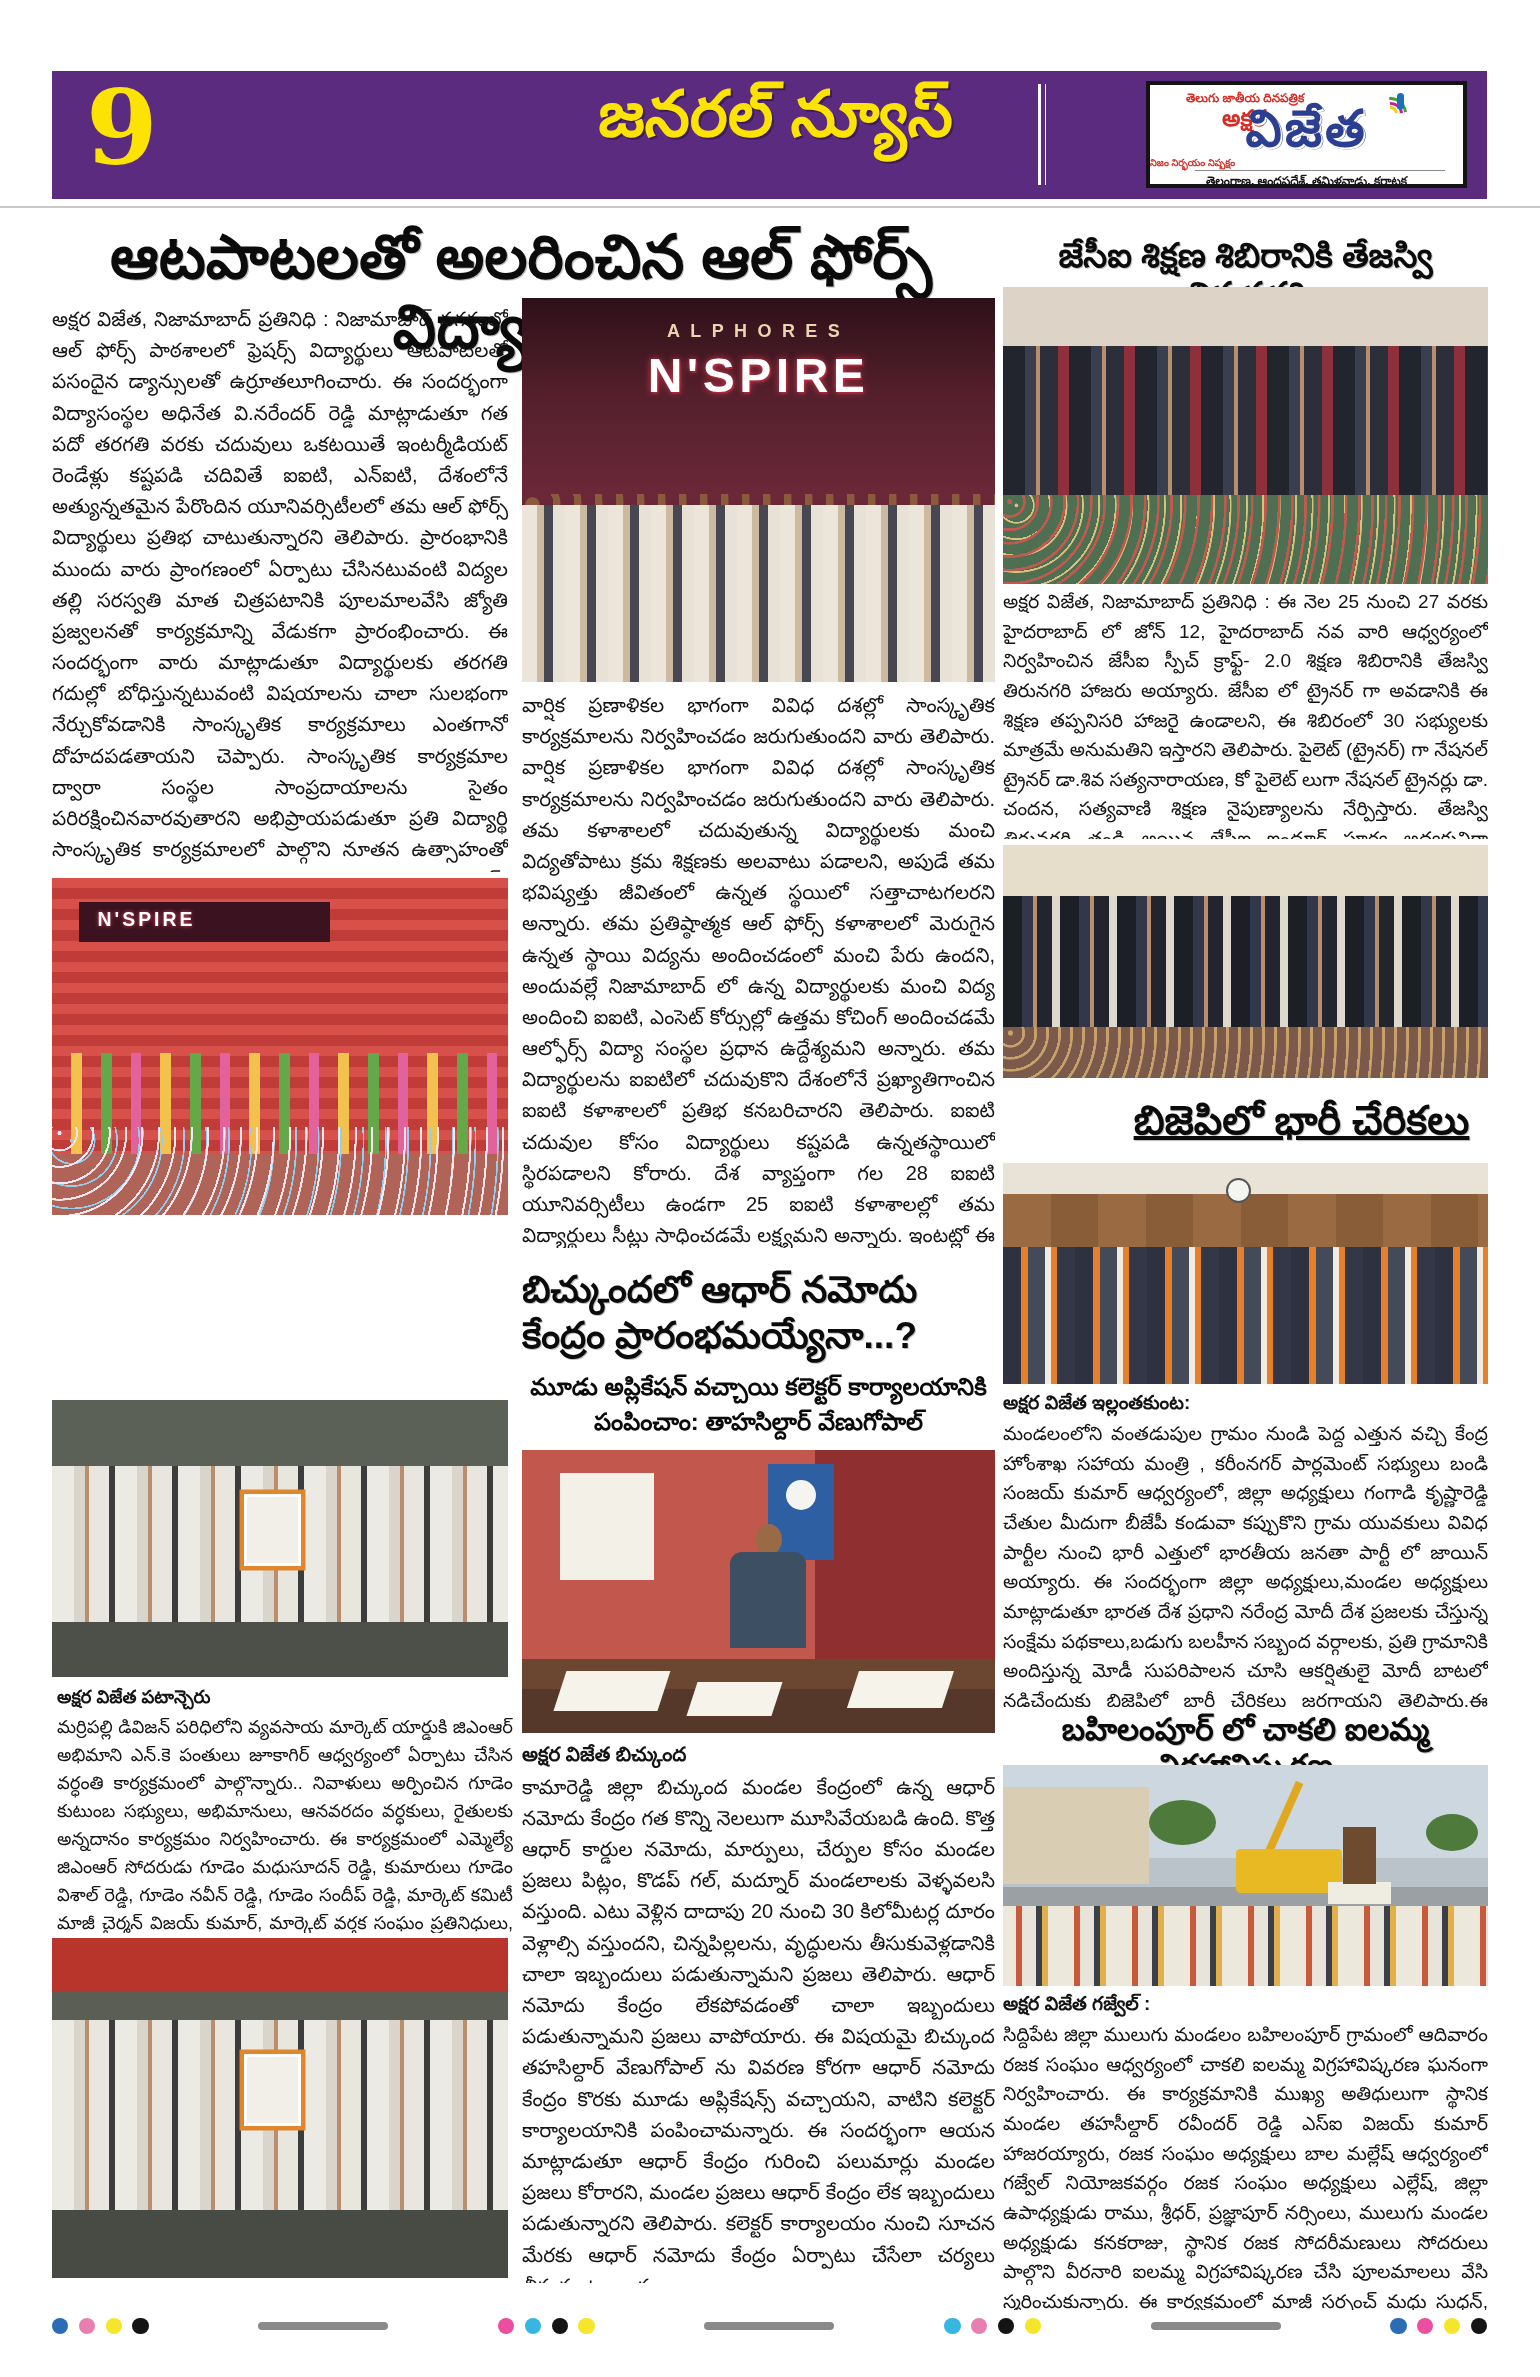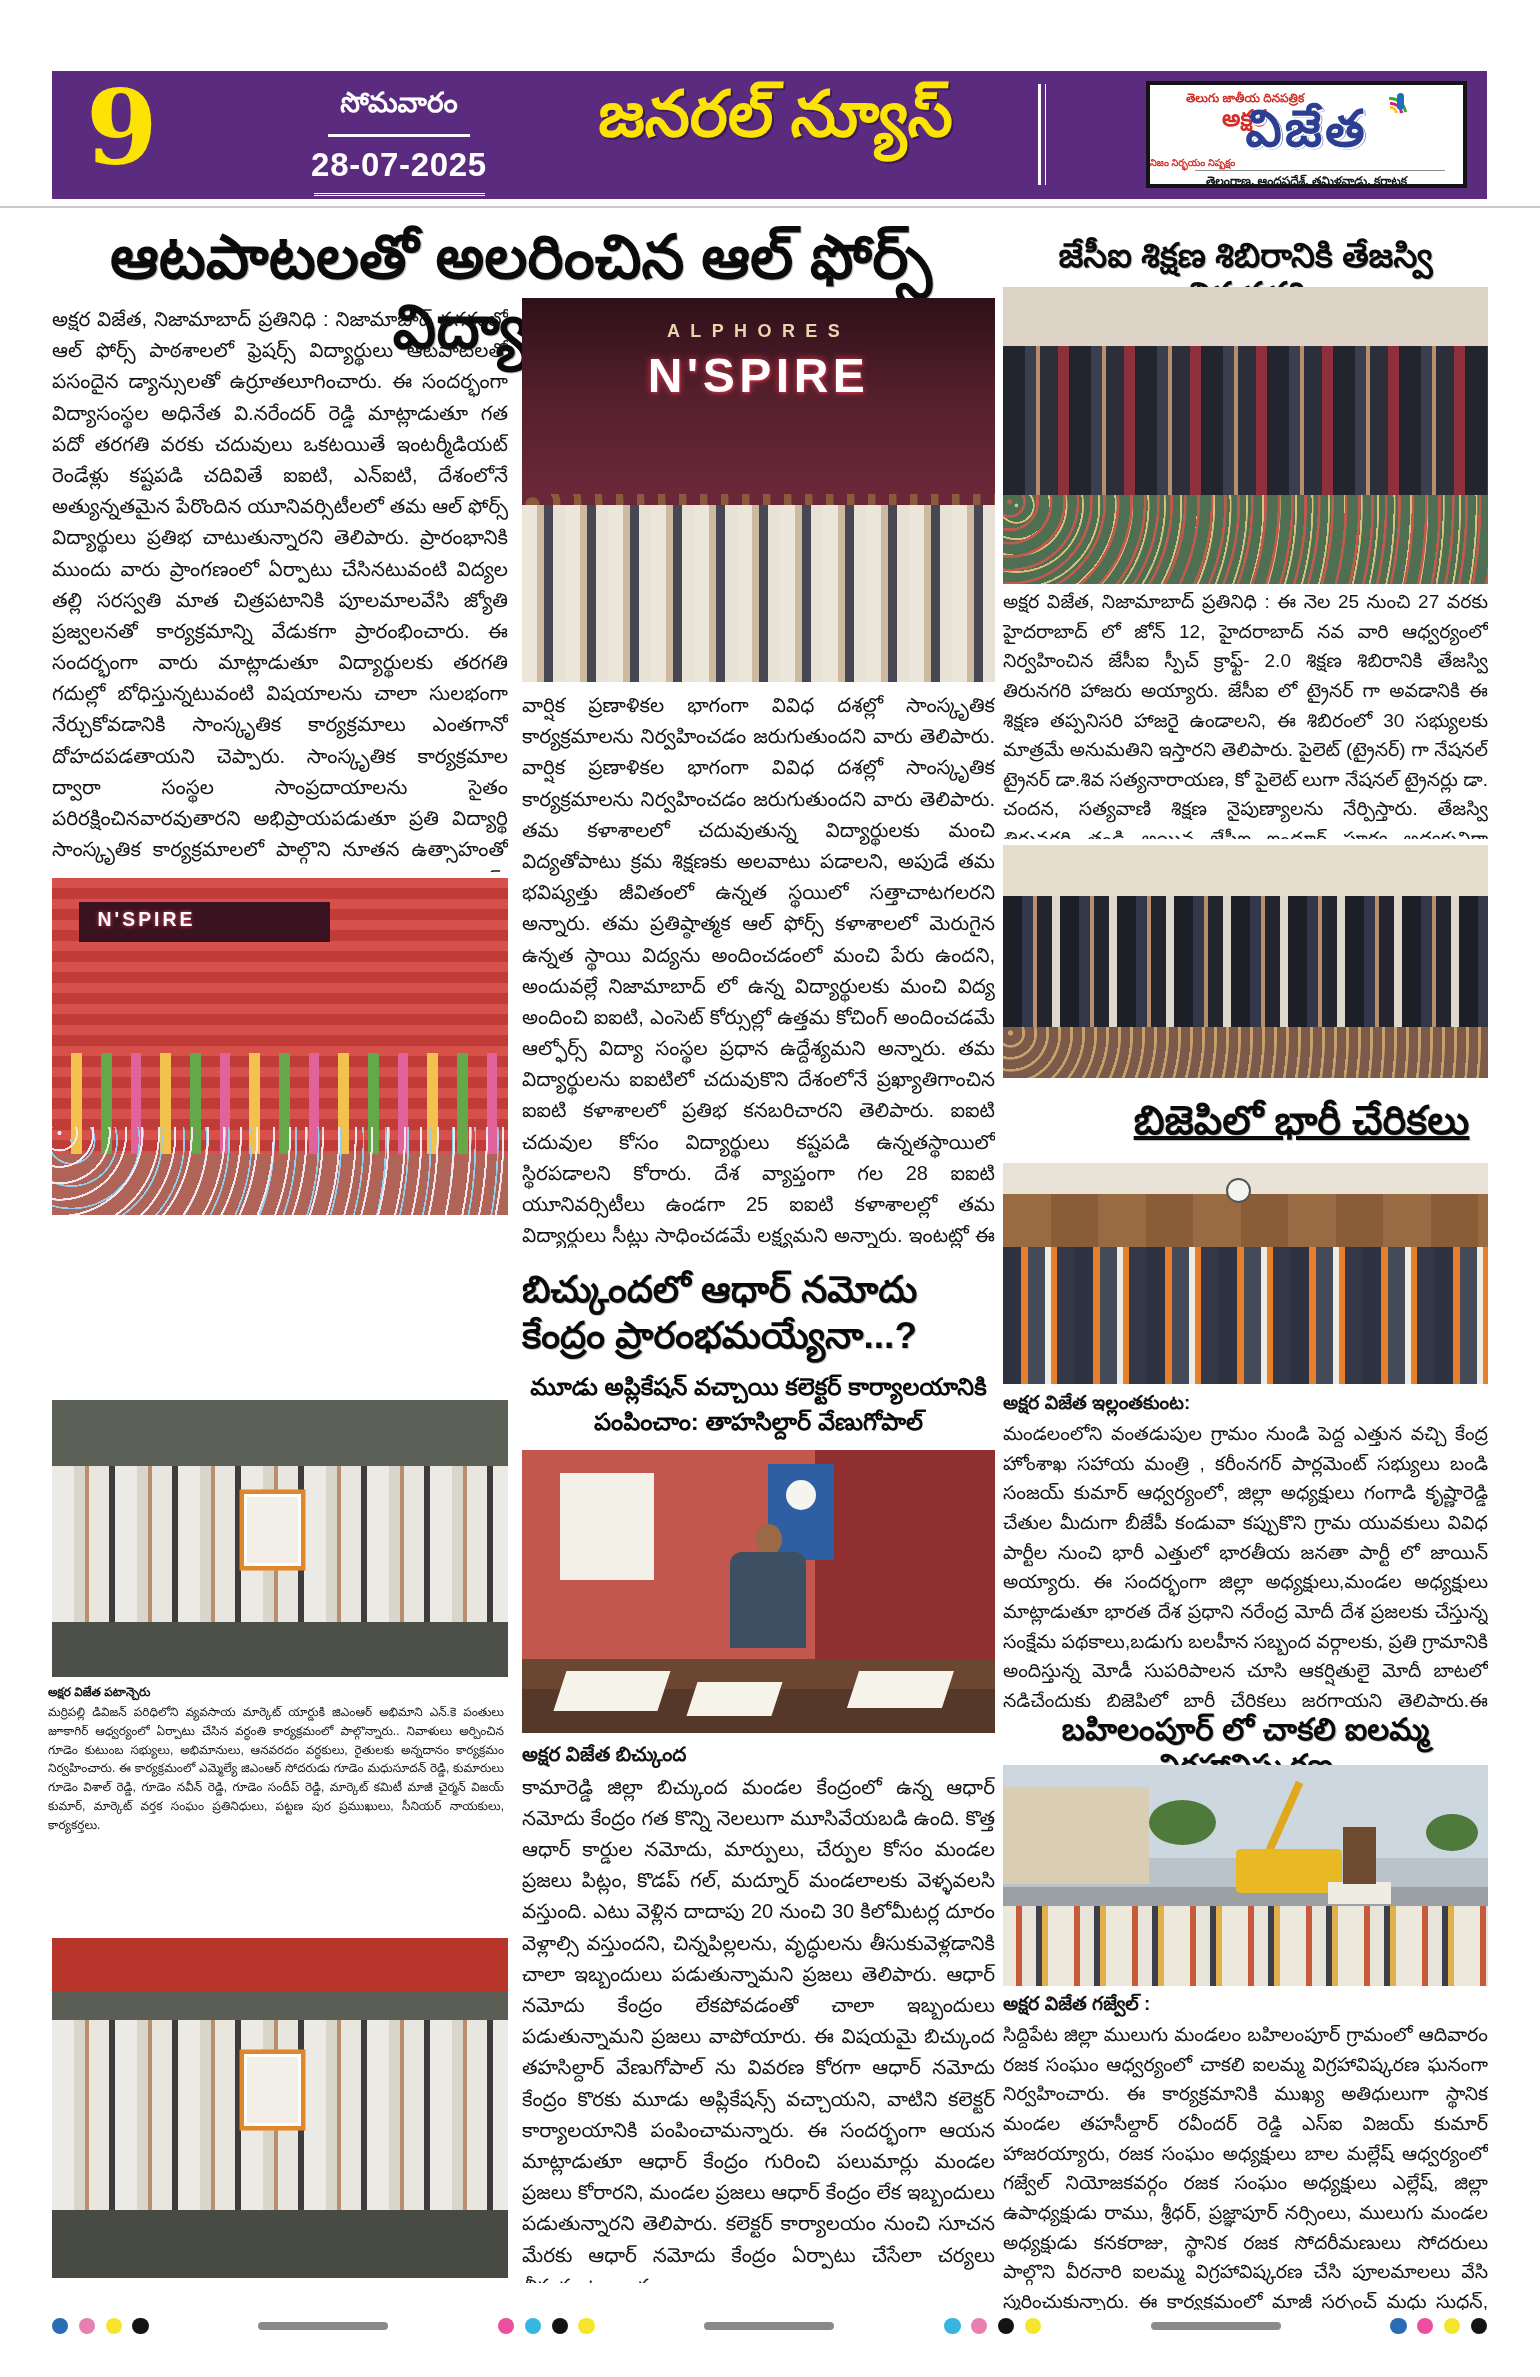--- a/index.html
+++ b/index.html
@@ -42,21 +42,21 @@
   .h-aadhaar { left:522px; top:1267px; width:473px; font-size:37px; line-height:1.25; }
   .h-statue { left:1003px; top:1712px; width:485px; font-size:31px; text-align:center; }
   .subhead { position:absolute; font-weight:900; color:#0b0b0b; text-align:center; }
   .sh-memorial { left:52px; top:1232px; width:456px; font-size:31px; line-height:1.38; }
   .sh-aadhaar { left:522px; top:1370px; width:473px; font-size:24px; line-height:1.45; }
 
   .body-text { position:absolute; font-size:20px; line-height:1.56; color:#141414; text-align:justify; overflow:hidden; }
   .bt-left { left:52px; top:304px; width:456px; height:568px; }
   .bt-mid { left:522px; top:690px; width:473px; height:558px; }
   .bt-jci { left:1003px; top:587px; width:485px; height:252px; font-size:19px; }
-  .bt-memorial { left:48px; top:1683px; width:456px; height:250px; font-size:12px; }
+  .bt-memorial { left:57px; top:1683px; width:456px; height:250px; font-size:18px; }
   .bt-bjp { left:1003px; top:1388px; width:485px; height:319px; font-size:19px; }
   .bt-aadhaar { left:522px; top:1739px; width:473px; height:544px; }
   .bt-statue { left:1003px; top:1989px; width:485px; height:321px; font-size:19px; }
   .dateline { font-weight:bold; display:block; margin-bottom:1.5px; }
 
   
   .photo { position:absolute; overflow:hidden; background:#6d6d6d; }
   .p-main { left:522px; top:298px; width:473px; height:384px; background:linear-gradient(180deg,#2e1019 0%,#55202c 26%,#6b2838 52%,#3c2027 78%,#2a171c 100%); }
   .p-main .banner-top { position:absolute; top:6%; left:0; right:0; text-align:center; color:#e9d5ae; font-size:18px; letter-spacing:10.4px; font-weight:bold; }
   .p-main .banner-main { position:absolute; top:13%; left:0; right:0; text-align:center; color:#ffffff; font-size:48px; font-weight:900; letter-spacing:4.5px; text-shadow:0 0 7.5px #d63a4e,1.5px 1.5px 0 #8d1f30; }
@@ -118,26 +118,20 @@
   .dot { width:16.4px; height:16.4px; border-radius:50%; display:inline-block; }
   .bar { width:130px; height:8.2px; border-radius:4.5px; background:#8a8a8a; }
 </style>
 </head>
 <body>
 
 <div class="page">
 
   <div class="header-bar">
     <div class="page-num">9</div>
-    <div class="daydate">
-      <div class="day">సోమవారం</div>
-      <div class="sep"></div>
-      <div class="date">28-07-2025</div>
-      <div class="sep2"></div>
-    </div>
     <div class="section-title">జనరల్ న్యూస్</div>
     <div class="hdr-divider"></div>
     <div class="hdr-divider2"></div>
     <div class="logo-box">
       <div class="logo-tagline-top">తెలుగు జాతీయ దినపత్రిక</div>
       <div class="logo-akshara">అక్షర</div>
       <div class="logo-title">విజేత</div>
       <div class="peacock">
         <div class="arc a1"></div>
         <div class="arc a2"></div>

